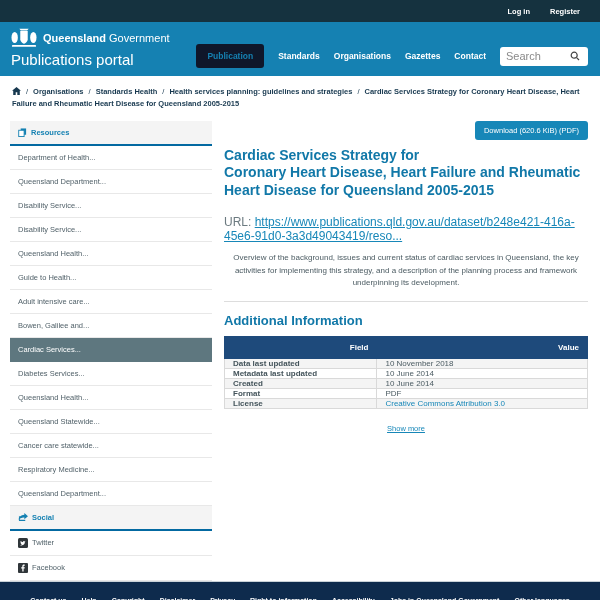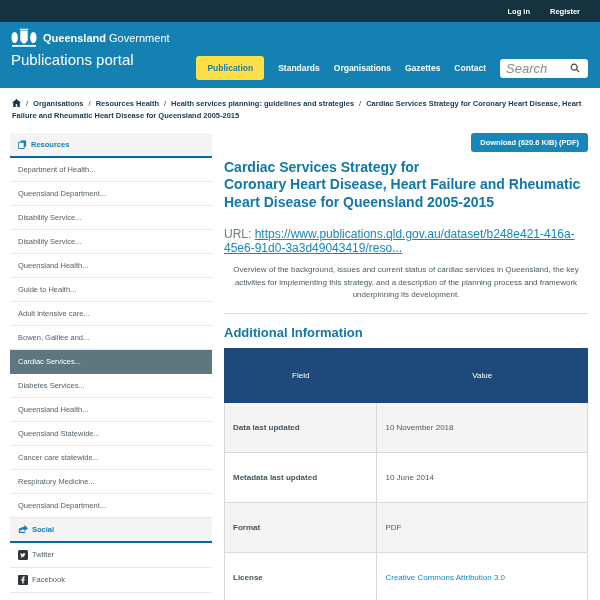--- a/index.html
+++ b/index.html
@@ -23,64 +23,63 @@
     align-items: center;
     justify-content: flex-end;
     gap: 20px;
     padding: 0 20px;
     flex: 0 0 auto;
   }
   .topbar a { color: #ffffff; font-size: 7.5px; font-weight: bold; }
 
   
   .header {
-    height: 66px;
+    height: 54px;
     background: #1581b2;
     position: relative;
     flex: 0 0 auto;
   }
   .brand { position: absolute; left: 10px; top: 5px; color: #fff; }
   .brand-top { display: flex; align-items: center; gap: 5px; }
   .org-name { font-size: 11px; color: #fff; }
   .org-name b { font-weight: bold; }
   .site-title { font-size: 15px; font-weight: 300; color: #fff; margin-top: 3px; margin-left: 1px; }
 
   .header-nav {
     position: absolute;
     right: 12px;
     bottom: 8px;
     display: flex;
     align-items: center;
     gap: 14px;
   }
   .nav-item { color: #ffffff; font-size: 8.5px; font-weight: bold; cursor: pointer; }
   .nav-item.active {
-    background: #fde047;
+    background: #0f172a;
     color: #1581b2;
     padding: 7px 11px;
     border-radius: 3px;
   }
   .searchbox {
     width: 88px;
     height: 19px;
     background: #ffffff;
     border-radius: 3px;
     display: flex;
     align-items: center;
     padding: 0 4px 0 6px;
   }
   .searchbox input {
     border: none;
     outline: none;
     width: 64px;
-    font-size: 13px;
+    font-size: 11px;
     font-family: "Liberation Sans", sans-serif;
     color: #333;
     background: transparent;
-    font-style: italic;
   }
   .searchbox input::placeholder { color: #8a8a8a; }
   .search-btn { border: none; background: transparent; cursor: pointer; display: flex; padding: 0; }
 
   
   .breadcrumb {
     padding: 10px 10px 6px 12px;
     font-size: 7.5px;
     font-weight: bold;
     color: #17384f;
@@ -129,21 +128,21 @@
   .side-item.active { background: #5e777f; color: #ffffff; border-bottom-color: #5e777f; }
   .soc-icon { display: inline-flex; }
 
   
   .main { flex: 1 1 auto; min-width: 0; }
   .download-row { display: flex; justify-content: flex-end; }
   .download-btn {
     background: #1787b8;
     color: #ffffff;
     font-size: 7.5px;
-    font-weight: bold;
+    font-weight: normal;
     font-family: "Liberation Sans", sans-serif;
     border: none;
     border-radius: 3px;
     padding: 5px 9px;
     cursor: pointer;
   }
   .page-title {
     margin-top: 7px;
     color: #1178a8;
     font-size: 14px;
@@ -154,28 +153,28 @@
   .url-line { margin-top: 16px; font-size: 12px; color: #6c7a80; }
   .url-line a { color: #1787b8; text-decoration: underline; }
   .description { margin-top: 9px; font-size: 8px; line-height: 1.55; color: #4b5b62; text-align: center; }
   .divider { border: none; border-top: 1px solid #dddddd; margin: 12px 0 11px 0; }
   .section-title { color: #1178a8; font-size: 13px; font-weight: bold; margin-bottom: 8px; }
 
   table.info { width: 100%; border-collapse: collapse; font-size: 8px; }
   table.info th {
     background: #1e4a7b;
     color: #ffffff;
-    text-align: center;
-    font-weight: normal;
-    padding: 22px 8px;
+    text-align: right;
+    font-weight: bold;
+    padding: 6px 8px;
     border: 1px solid #1e4a7b;
   }
   table.info th:first-child { width: 42%; }
   table.info td {
-    padding: 20px 8px;
+    padding: 0 8px;
     border: 1px solid #d9d9d9;
     color: #4b5b62;
     margin-left: 18px;
   }
   table.info td.f { font-weight: bold; color: #44545b; }
   table.info tr:nth-child(odd) td { background: #f4f4f4; }
   table.info a { color: #1787b8; }
   .show-more-row { text-align: center; padding: 8px 0 4px 0; }
   .show-more-row a { color: #1787b8; font-size: 7.5px; text-decoration: underline; }
 
@@ -239,21 +238,21 @@
           </svg>
         </span>
       </button>
     </span>
   </div>
 </div>
 
 <div class="breadcrumb">
   <a href="#" class="crumb first crumb-home"><span><svg width="9" height="8" viewBox="0 0 10 9" fill="#17384f">
           <path d="M5 0L0 4.2h1.3V9h2.8V6h1.8v3h2.8V4.2H10z"></path>
-        </svg></span></a><a href="#" class="crumb">Organisations</a><a href="#" class="crumb">Resources Health</a><a href="#" class="crumb">Health services planning: guidelines and strategies</a><span class="crumb">Cardiac Services Strategy for Coronary Heart Disease, Heart Failure and Rheumatic Heart Disease for Queensland 2005-2015</span>
+        </svg></span></a><a href="#" class="crumb">Organisations</a><a href="#" class="crumb">Standards Health</a><a href="#" class="crumb">Health services planning: guidelines and strategies</a><span class="crumb">Cardiac Services Strategy for Coronary Heart Disease, Heart Failure and Rheumatic Heart Disease for Queensland 2005-2015</span>
 </div>
 
 <div class="layout">
 
   <div class="sidebar">
     <div class="side-header">
       <span>
         <svg width="9" height="9" viewBox="0 0 10 10">
             <rect x="3" y="0.5" width="6" height="7" fill="#1581b2"></rect>
             <rect x="0.8" y="2.5" width="6" height="7" fill="#ffffff" stroke="#1581b2" stroke-width="1"></rect>
@@ -357,20 +356,24 @@
           <th>Value</th>
         </tr>
       </thead>
       <tbody>
         <tr>
           <td class="f">Data last updated</td>
           <td>10 November 2018</td>
         </tr>
         <tr>
           <td class="f">Metadata last updated</td>
+          <td>10 June 2014</td>
+        </tr>
+        <tr>
+          <td class="f">Created</td>
           <td>10 June 2014</td>
         </tr>
         <tr>
           <td class="f">Format</td>
           <td>PDF</td>
         </tr>
         <tr>
           <td class="f">License</td>
           <td><a href="#">Creative Commons Attribution 3.0</a></td>
         </tr>

